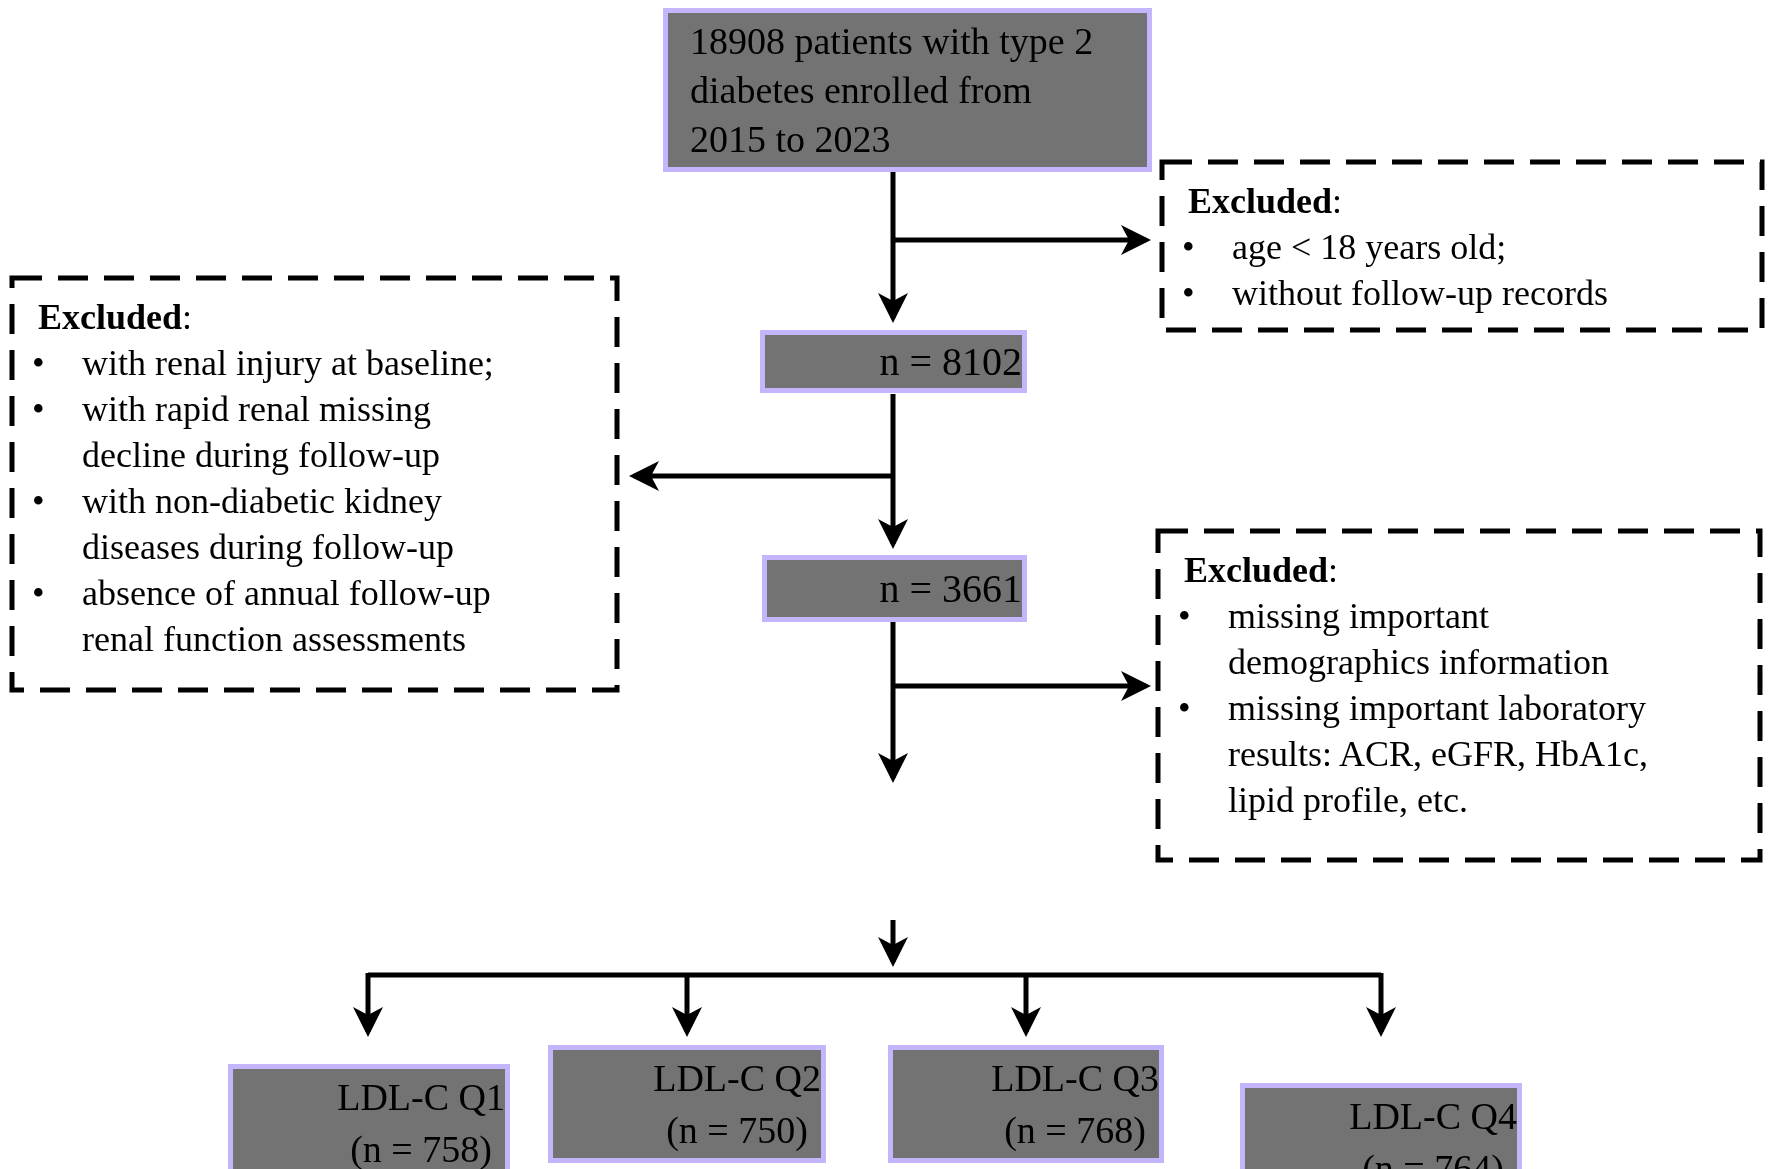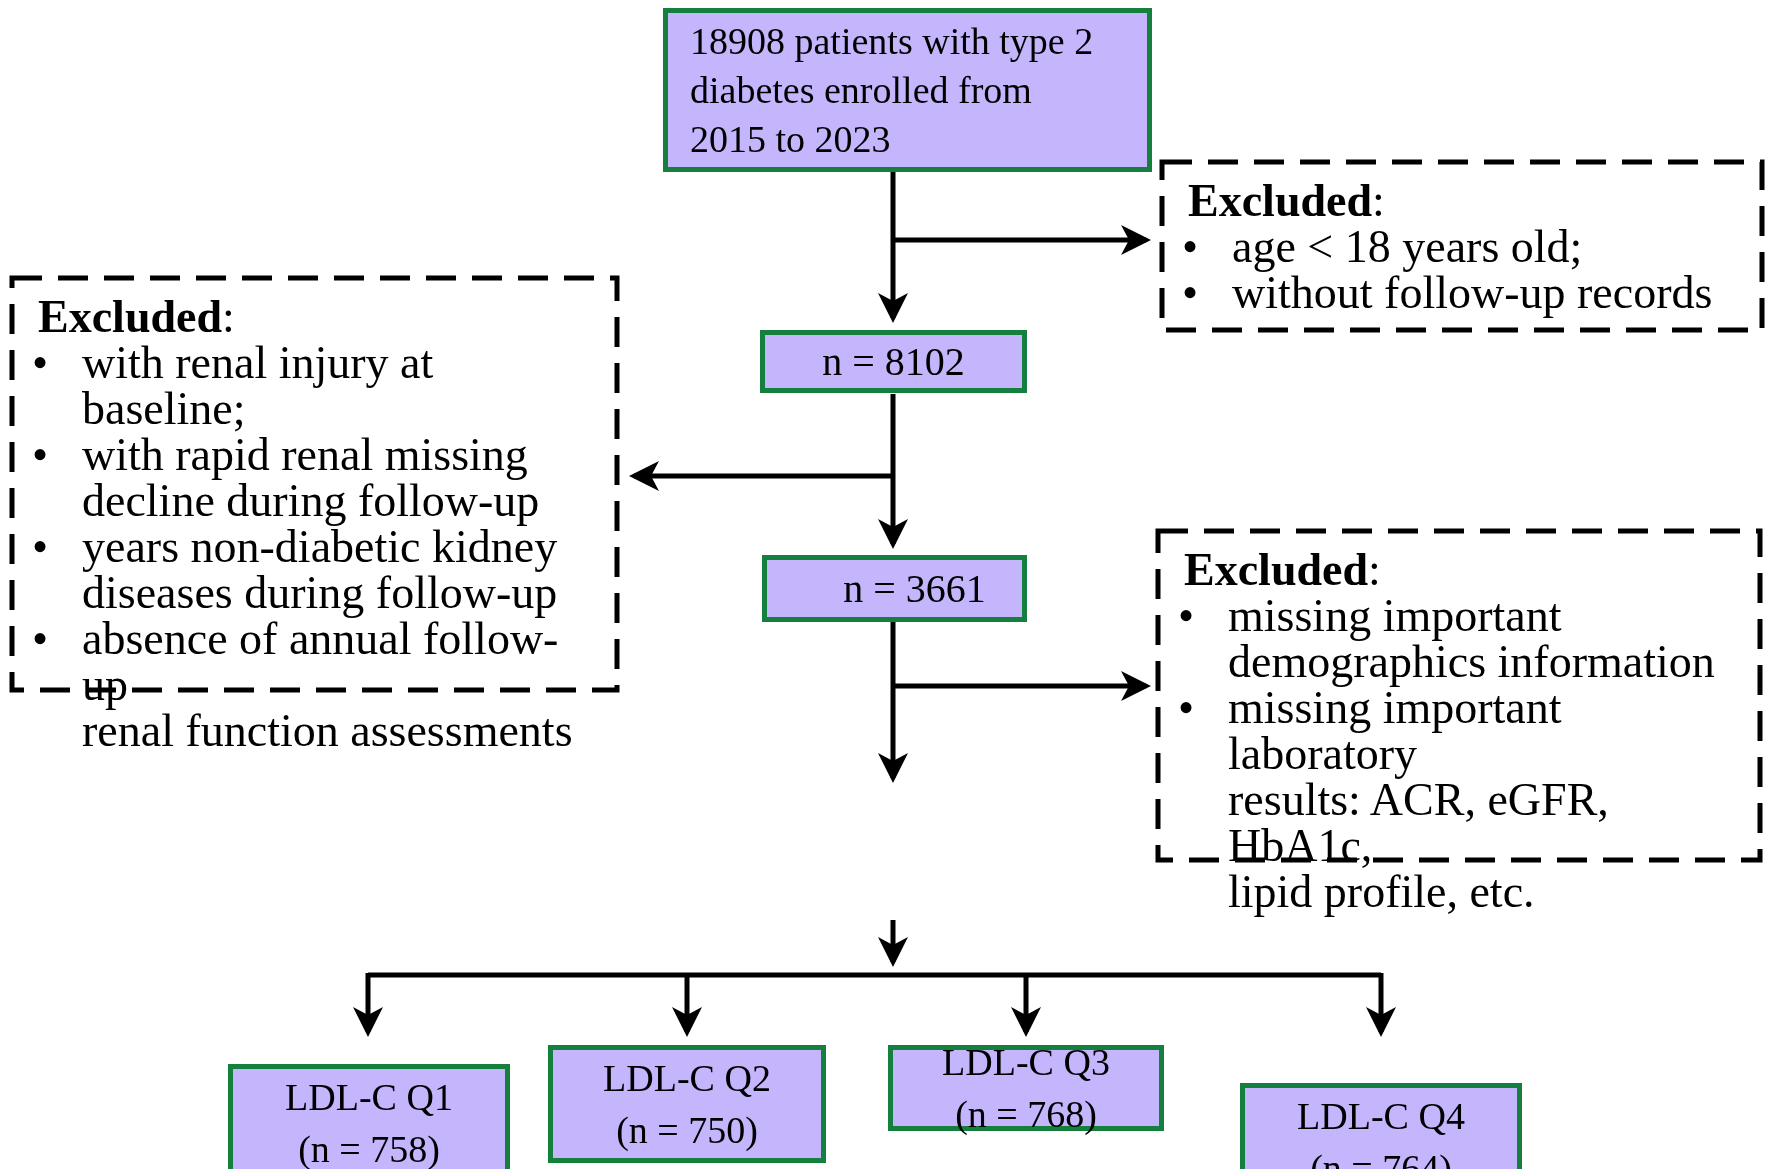--- a/index.html
+++ b/index.html
@@ -18,26 +18,26 @@
   }
   #connectors {
     position: absolute;
     left: 0;
     top: 0;
     z-index: 0;
   }
   .box {
     position: absolute;
     box-sizing: border-box;
-    border: 5px solid #15803d;
-    background: #c4b5fd;
+    border: 5px solid #c4b5fd;
+    background: #737373;
     z-index: 1;
     display: flex;
     align-items: center;
-    justify-content: center;
+    justify-content: flex-end;
     text-align: center;
   }
   .pre {
     white-space: pre-line;
   }
   .topbox-text {
     text-align: left;
     font-size: 38px;
     line-height: 49px;
     width: 100%;
@@ -53,21 +53,21 @@
   .qbox-text {
     font-size: 38px;
     line-height: 52px;
   }
   
   .dashedbox {
     position: absolute;
     box-sizing: border-box;
     z-index: 1;
     padding: 16px 14px 0 18px;
-    font-size: 46px;
+    font-size: 36px;
     line-height: 46px;
     font-family: Liberation Serif, serif;
   }
   .excl-title {
     font-weight: bold;
     padding-left: 8px;
   }
   .excl-colon {
     font-weight: normal;
   }
@@ -144,21 +144,21 @@
       <span class="bullet-glyph">•</span>
       <span class="pre">with renal injury at baseline;</span>
     </div>
     <div class="bullet-row">
       <span class="bullet-glyph">•</span>
       <span class="pre">with rapid renal missing
 decline during follow-up</span>
     </div>
     <div class="bullet-row">
       <span class="bullet-glyph">•</span>
-      <span class="pre">years non-diabetic kidney
+      <span class="pre">with non-diabetic kidney
 diseases during follow-up</span>
     </div>
     <div class="bullet-row">
       <span class="bullet-glyph">•</span>
       <span class="pre">absence of annual follow-up
 renal function assessments</span>
     </div>
   </div>
 
   <div class="box nbox" style="left:762px; top:555px; width:265px; height:67px;padding-left:40px;">
@@ -184,21 +184,21 @@
 
 
   <div class="box" style="left:228px; top:1045px; width:282px; height:118px;margin-top:19px;">
     <div class="qbox-text pre">LDL-C Q1
 (n = 758)</div>
   </div>
   <div class="box" style="left:548px; top:1045px; width:278px; height:118px;">
     <div class="qbox-text pre">LDL-C Q2
 (n = 750)</div>
   </div>
-  <div class="box" style="left:888px; top:1045px; width:276px; height:86px;">
+  <div class="box" style="left:888px; top:1045px; width:276px; height:118px;">
     <div class="qbox-text pre">LDL-C Q3
 (n = 768)</div>
   </div>
   <div class="box" style="left:1240px; top:1045px; width:282px; height:118px;margin-top:38px;">
     <div class="qbox-text pre">LDL-C Q4
 (n = 764)</div>
   </div>
 
 </div>
 

